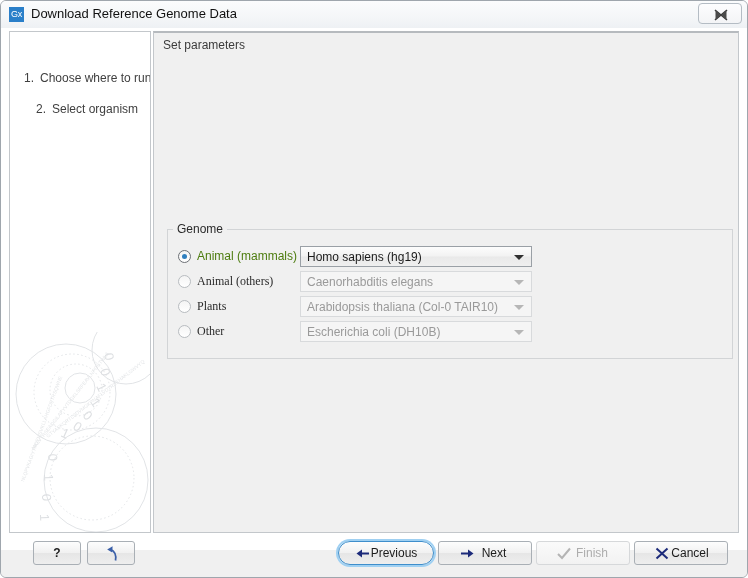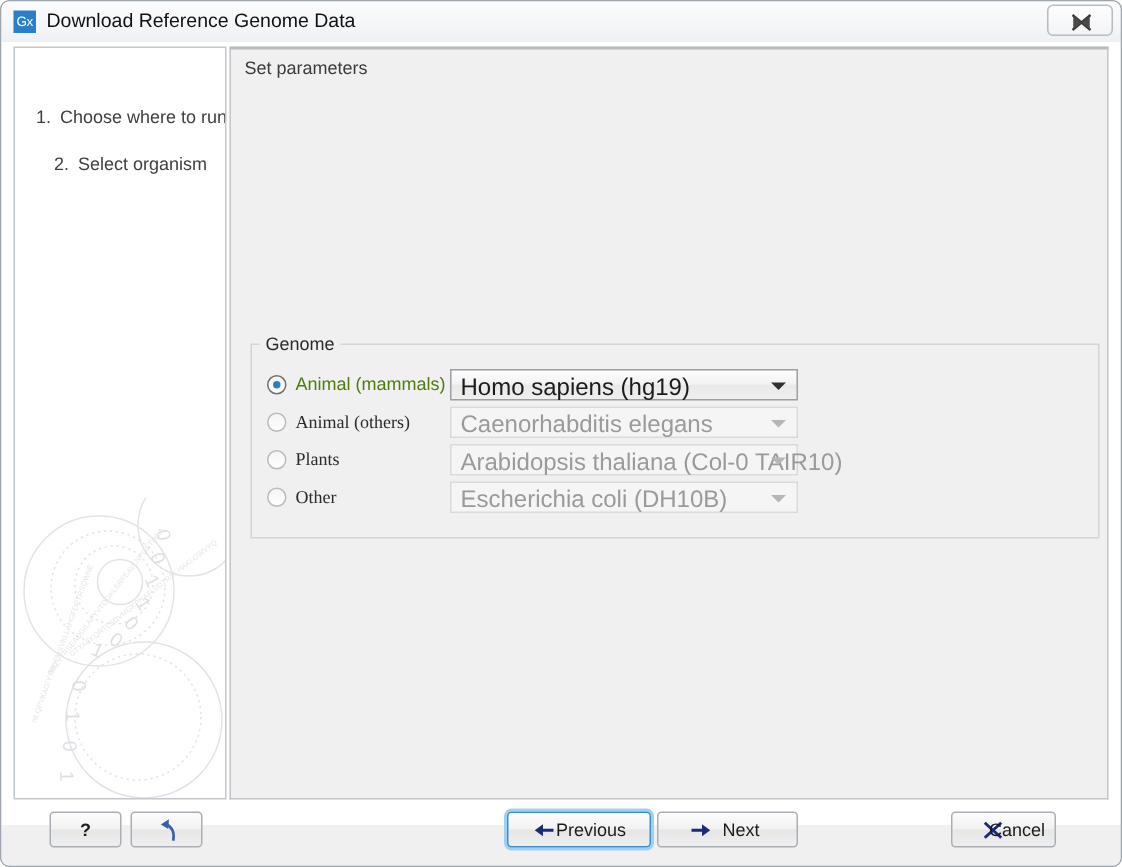--- a/index.html
+++ b/index.html
@@ -185,21 +185,21 @@
     cursor: pointer;
   }
   .combo.disabled {
     border: 1px solid #d8dadc;
     background: #f5f5f5;
     cursor: default;
   }
   .combo-text {
     position: absolute;
     left: 6px; top: 3px;
-    font-size: 16px;
+    font-size: 12px;
     color: #1b1b1b;
     white-space: nowrap;
   }
   .combo.disabled .combo-text { color: #9a9a9a; }
   .combo-arrow {
     position: absolute;
     right: 7px; top: 8px;
     width: 0; height: 0;
     border-left: 5px solid transparent;
     border-right: 5px solid transparent;
@@ -237,24 +237,24 @@
     box-shadow: 0 0 0 2px #9fd0f2;
   }
   .btn.disabled {
     background: linear-gradient(to bottom, #fafafa, #f2f2f2);
     border: 1px solid #d6d8da;
     color: #adadad;
     cursor: default;
   }
   #btn-help   { left: 32px;  top: -9px; width: 48px; height: 24px; }
   #btn-reset  { left: 86px;  top: -9px; width: 48px; height: 24px; }
-  #btn-previous { left: 337px; top: -9px; width: 96px; height: 24px; }
+  #btn-previous { left: 337px; top: -9px; width: 96px; height: 24px; border-radius: 12px; }
   #btn-next     { left: 437px; top: -9px; width: 94px; height: 24px; }
   #btn-finish   { left: 535px; top: -9px; width: 94px; height: 24px; }
-  #btn-cancel   { left: 633px; top: -9px; width: 70px; height: 24px; }
+  #btn-cancel   { left: 633px; top: -9px; width: 94px; height: 24px; }
 
   .btn-icon { position: absolute; top: 5px; }
   #btn-previous .btn-icon { left: 17px; }
   #btn-previous .lbl { left: 16px; }
   #btn-next .btn-icon { left: 21px; }
   #btn-next .lbl { left: 18px; }
   #btn-finish .btn-icon { left: 20px; }
   #btn-finish .lbl { left: 18px; }
   #btn-cancel .btn-icon { left: 20px; }
   #btn-cancel .lbl { left: 18px; }
@@ -390,20 +390,26 @@
     </div>
 
     <div class="btn" id="btn-next">
       <svg class="btn-icon" width="14" height="13" viewBox="0 0 14 13">
         <path d="M1 6.5 L10 6.5" stroke="#1c2a7a" stroke-width="2" fill="none"></path>
         <path d="M13.5 6.5 L8 2.5 L8 10.5 Z" fill="#1c2a7a"></path>
       </svg>
       <span class="lbl">Next</span>
     </div>
 
+    <div class="btn disabled" id="btn-finish">
+      <svg class="btn-icon" width="14" height="13" viewBox="0 0 14 13">
+        <path d="M1 7 L5 11 L13 1.5" stroke="#b4b4b4" stroke-width="2" fill="none"></path>
+      </svg>
+      <span class="lbl">Finish</span>
+    </div>
 
     <div class="btn" id="btn-cancel">
       <svg class="btn-icon" width="14" height="13" viewBox="0 0 14 13">
         <path d="M1.5 1.5 L12.5 11.5 M12.5 1.5 L1.5 11.5" stroke="#1c2a7a" stroke-width="2" fill="none"></path>
       </svg>
       <span class="lbl">Cancel</span>
     </div>
   </div>
 
 </div>

